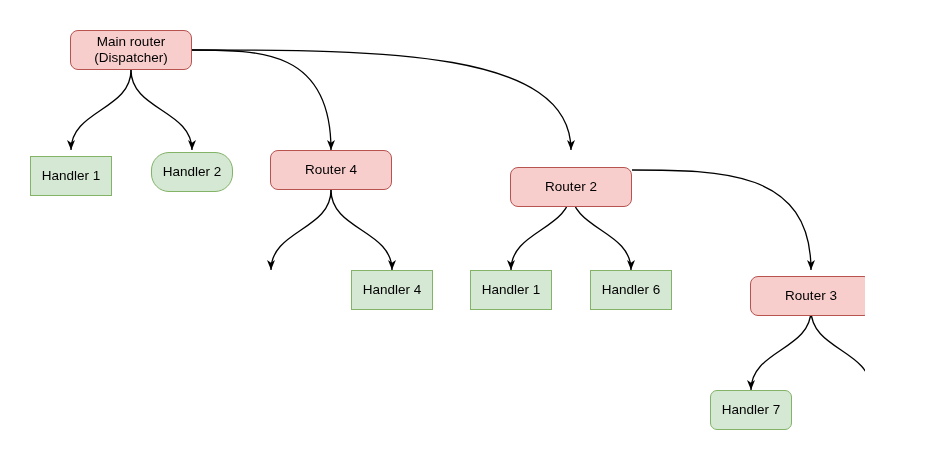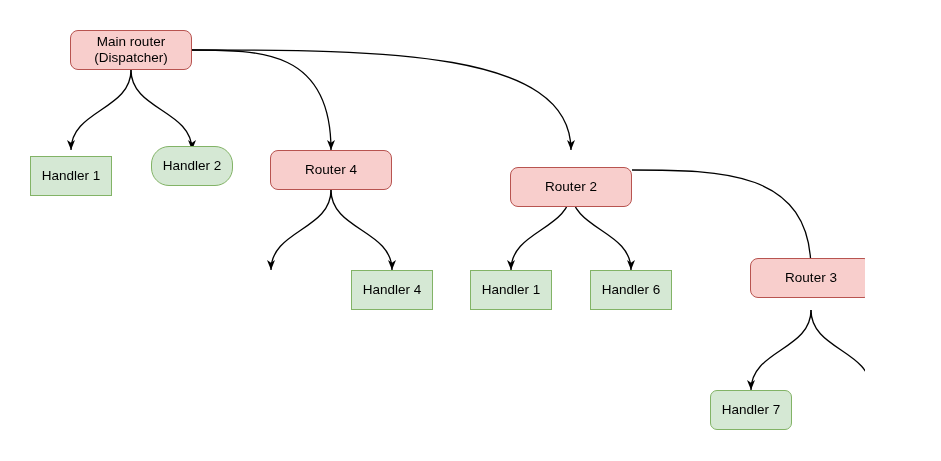--- a/index.html
+++ b/index.html
@@ -51,28 +51,28 @@
     height: 40px;
   }
   .handler {
     background: var(--handler-fill, #d5e8d4);
     border: 1px solid var(--handler-border, #82b366);
     width: 82px;
     height: 40px;
   }
   #n-main     { left: 70px;  top: 30px;  }
   #n-handler1 { left: 30px;  top: 156px; }
-  #n-handler2 { left: 151px; top: 146px; border-radius: 18px; }
+  #n-handler2 { left: 151px; top: 152px; border-radius: 18px; }
   #n-router1  { left: 270px; top: 150px; }
   #n-router2  { left: 510px; top: 167px; }
   #n-handler3 { left: 230px; top: 270px; }
   #n-handler4 { left: 351px; top: 270px; justify-content: center; }
   #n-handler5 { left: 470px; top: 270px; }
   #n-handler6 { left: 590px; top: 270px; }
-  #n-router3  { left: 750px; top: 258px; }
+  #n-router3  { left: 750px; top: 276px; }
   #n-handler7 { left: 710px; top: 390px; border-radius: 7px; }
   #n-handler8 { left: 830px; top: 390px; }
 </style>
 </head>
 <body>
 
 <div class="canvas">
 
   <svg class="edges" width="941" height="461" viewBox="0 0 941 461" xmlns="http://www.w3.org/2000/svg">
     <defs>

